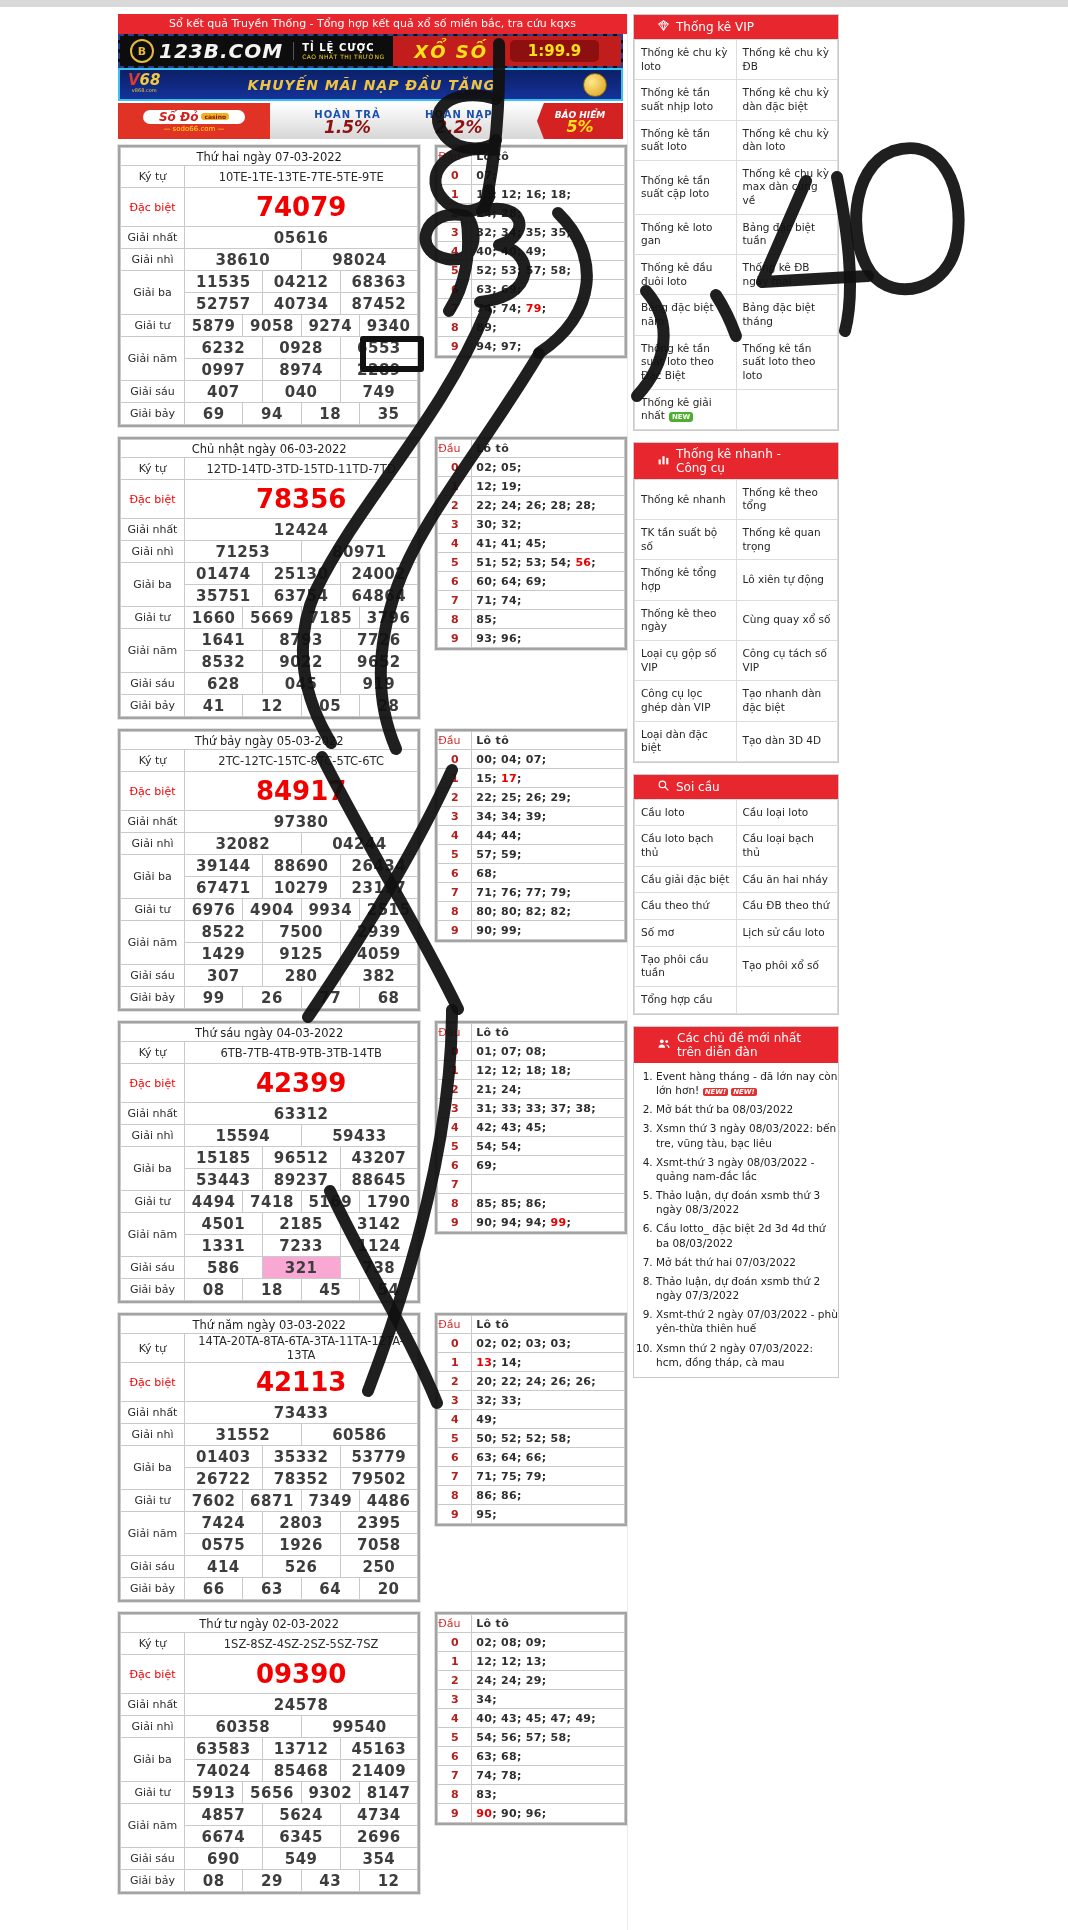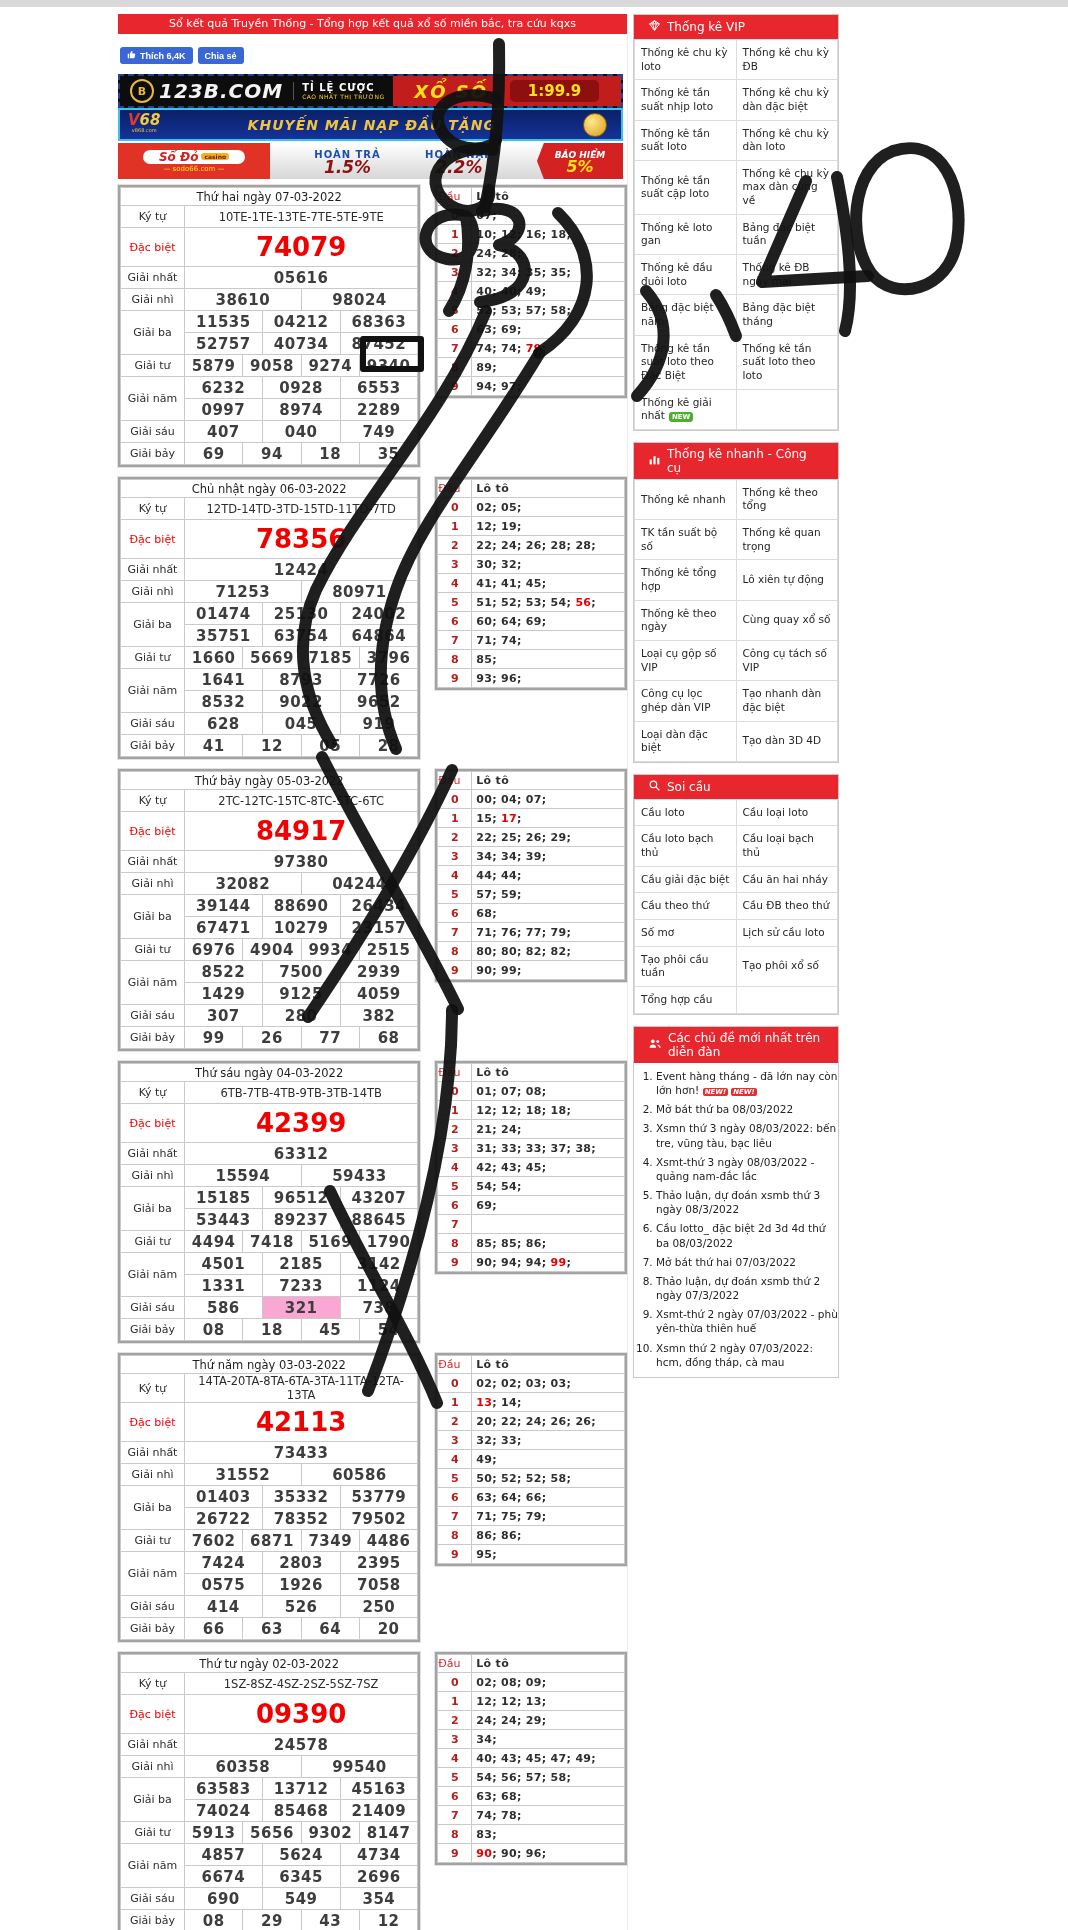--- a/index.html
+++ b/index.html
@@ -64,50 +64,39 @@
   table.lt{width:100%;border-collapse:collapse;table-layout:fixed;}
   .lt col.c-dau{width:34px;}
   .lt td{border:1px solid #c9c9c9;font-size:11px;height:18px;padding:0;}
   .lt td.lth{color:#d42a2a;font-weight:normal;height:17px;}
   .lt td.dau{color:#b5201f;font-weight:bold;text-align:center;}
   .lt td.nums{font-weight:bold;color:#2f2f2f;padding-left:4px;letter-spacing:.3px;}
   .lt .rn{color:#e80000;}
   
   .sidebar{position:absolute;left:633px;top:14px;width:206px;}
   .panel{border:1px solid #c9c9c9;margin-bottom:11px;background:#fff;}
-  .panel-h{background:#e8262d;color:#fff;font-size:12px;padding:4px 14px;display:flex;align-items:center;gap:6px;}
+  .panel-h{background:#e8262d;color:#fff;font-size:12px;padding:4px 23px;display:flex;align-items:center;gap:6px;}
   .panel table{width:100%;border-collapse:collapse;}
   .panel td{border:1px solid #dcdcdc;font-size:10.5px;color:#262626;padding:6px 6px;width:50%;line-height:1.3;cursor:pointer;}
   .badge-new{background:#4caf2e;color:#fff;font-size:7px;font-weight:bold;border-radius:3px;padding:1px 3px;margin-left:4px;}
   .badge-hot{background:#e23030;color:#fff;font-size:7px;font-weight:bold;font-style:italic;border-radius:2px;padding:0 2px;margin-right:3px;}
   .forum ol{margin:6px 0 8px 0;padding-left:22px;}
   .forum li{font-size:10.5px;color:#222;margin:5px 0;line-height:1.35;cursor:pointer;}
   
   .marker-overlay{position:absolute;left:0;top:0;z-index:60;pointer-events:none;}
 </style>
 </head>
 <body>
 
 <div class="page">
   <div class="top-strip"></div>
 
   <div class="content-col">
     <div class="title-bar">Sổ kết quả Truyền Thống - Tổng hợp kết quả xổ số miền bắc, tra cứu kqxs</div>
 
-    <div class="fb-row">
-      <button class="fb-btn">
-        <span><svg width="9" height="9" viewBox="0 0 24 24">
-              <path fill="#fff" d="M2 10h4v12H2zM22 11c0-1.1-.9-2-2-2h-6.3l1-4.6c.2-1-.5-2-1.6-2-.6 0-1.2.3-1.5.9L8 9v13h10c1 0 1.8-.7 2-1.6l1.9-8.1c.1-.4.1-.9.1-1.3z"></path>
-            </svg></span>
-        <span>Thích 6,4K</span>
-      </button>
-      <button class="fb-btn">
-        <span>Chia sẻ</span>
-      </button>
-    </div>
 
     <div class="banner bn1">
       <div class="logo-wrap">
         <span class="coin-b">B</span>
         <span class="site">123B.COM</span>
       </div>
       <div class="mid">
         <span class="l1">TỈ LỆ CƯỢC</span>
         <span class="l2">CAO NHẤT THỊ TRƯỜNG</span>
       </div>

